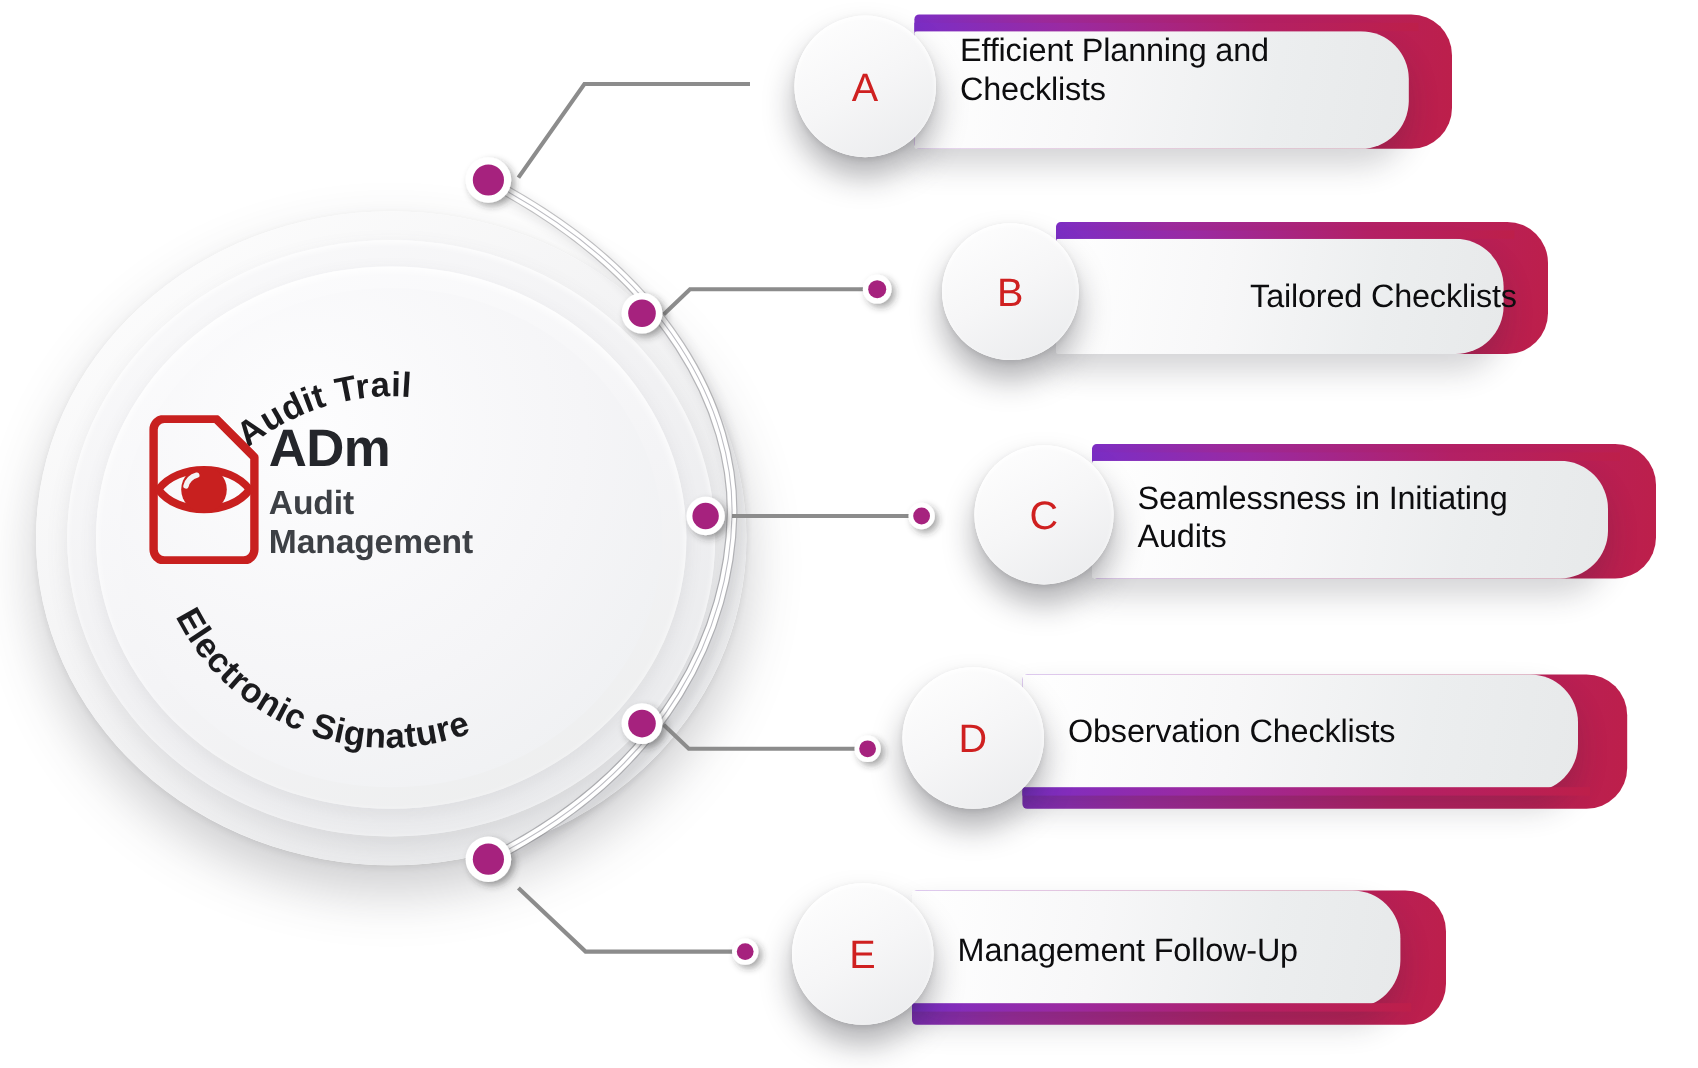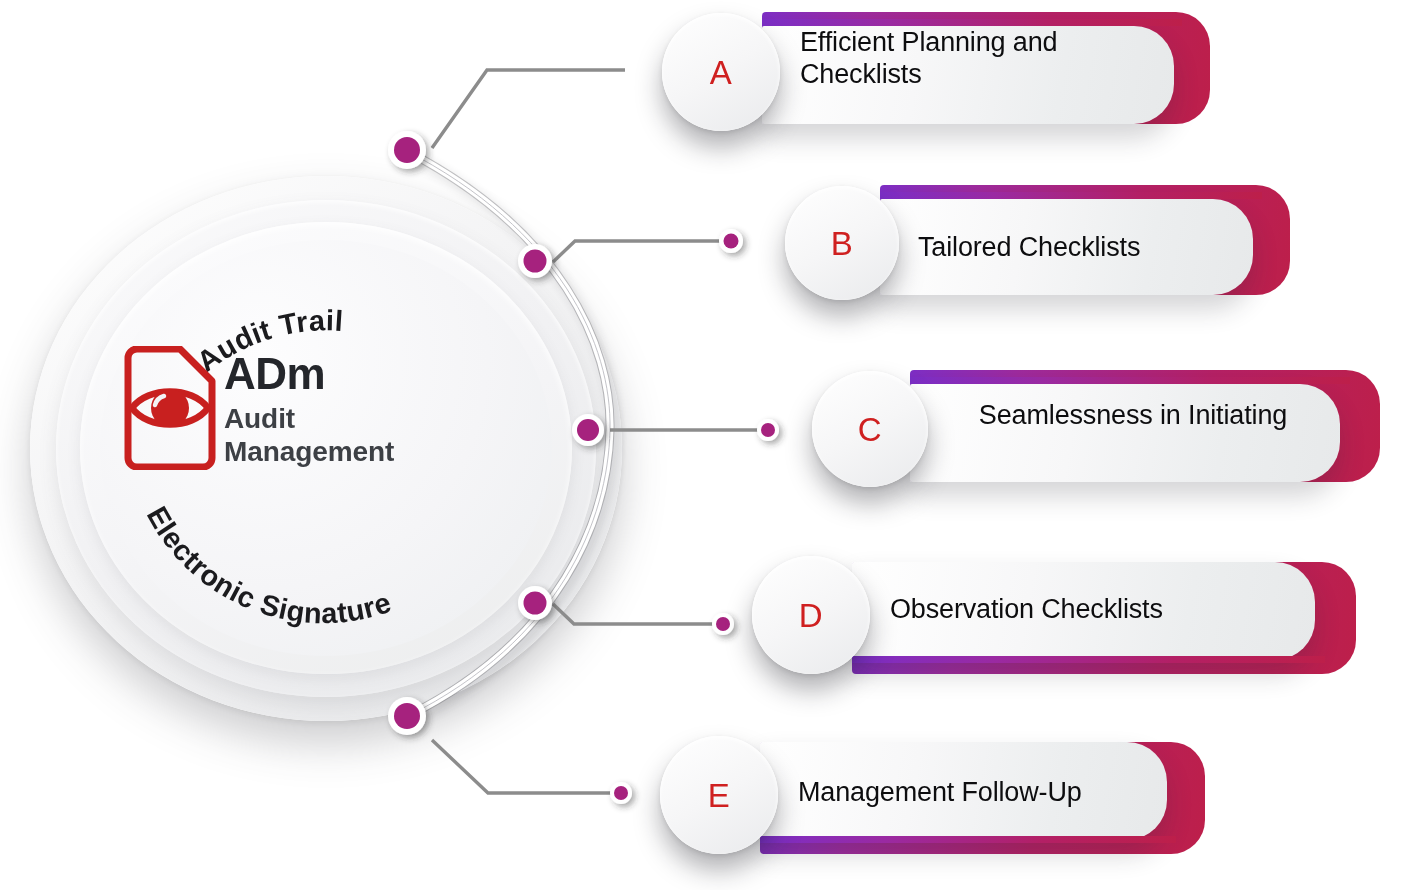--- a/index.html
+++ b/index.html
@@ -212,34 +212,35 @@
     </div>
   </div>
 
   <div class="card" style="left:785px; top:183px; width:505px; height:126px;">
     <div class="panel" style="left:95px; top:2px; width:410px; height:110px;"></div>
     <div class="sheet topbar" style="left:95px; top:16px; width:373px; height:96px;"></div>
     <div class="accent" style="left:95px; top:9px; width:382px;"></div>
     <div class="badge" style="left:0px; top:3px; width:114px; height:114px;">
       <span>B</span>
     </div>
-    <div class="ctext" style="left:133px; top:48px; width:330px;">
+    <div class="ctext" style="left:149px; top:48px; width:330px;text-align:right;">
       <div>Tailored Checklists</div>
     </div>
   </div>
 
   <div class="card" style="left:812px; top:366px; width:568px; height:130px;">
     <div class="panel" style="left:98px; top:4px; width:470px; height:112px;"></div>
     <div class="sheet topbar" style="left:98px; top:18px; width:430px; height:98px;"></div>
     <div class="accent" style="left:98px; top:11px; width:440px;"></div>
     <div class="badge" style="left:0px; top:5px; width:116px; height:116px;">
       <span>C</span>
     </div>
-    <div class="ctext" style="left:136px; top:33px; width:370px;text-align:center;">
+    <div class="ctext" style="left:136px; top:33px; width:370px;">
       <div>Seamlessness in Initiating</div>
+      <div>Audits</div>
     </div>
   </div>
 
   <div class="card" style="left:752px; top:556px; width:604px; height:130px;">
     <div class="panel" style="left:100px; top:6px; width:504px; height:112px;"></div>
     <div class="sheet botbar" style="left:100px; top:6px; width:463px; height:98px;"></div>
     <div class="accent" style="left:100px; top:100px; width:473px;"></div>
     <div class="badge" style="left:0px; top:0px; width:118px; height:118px;">
       <span>D</span>
     </div>

